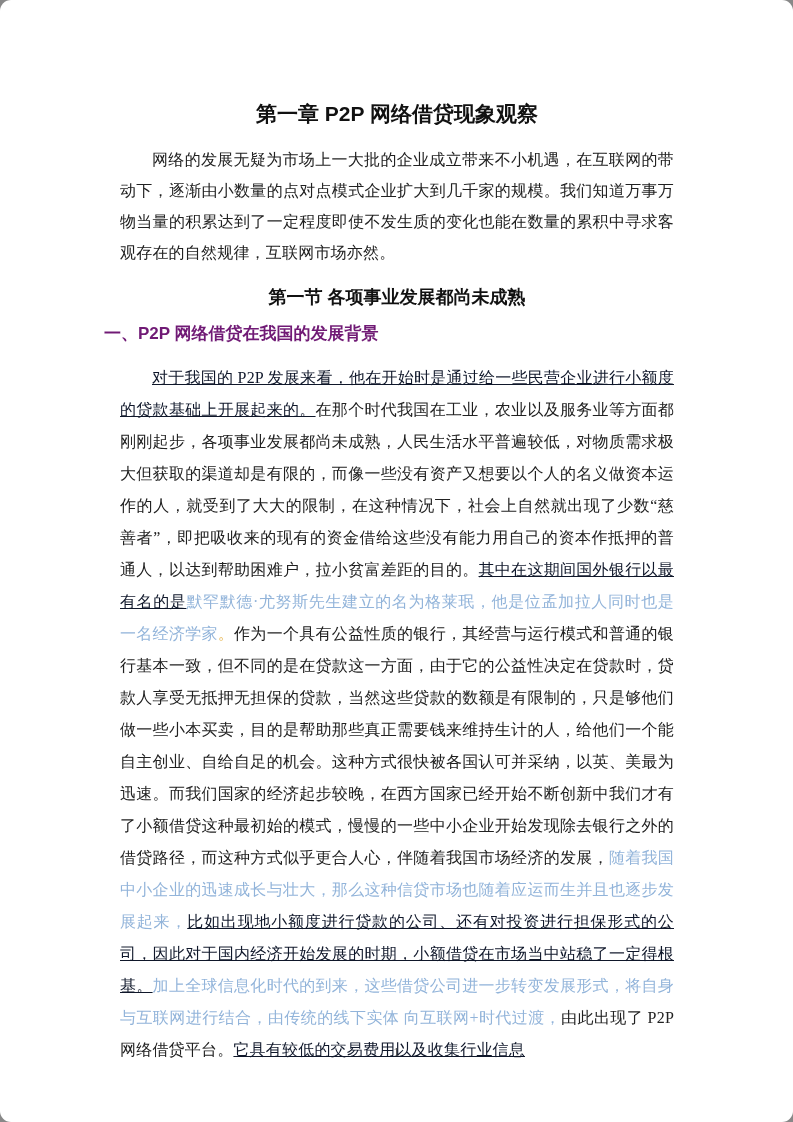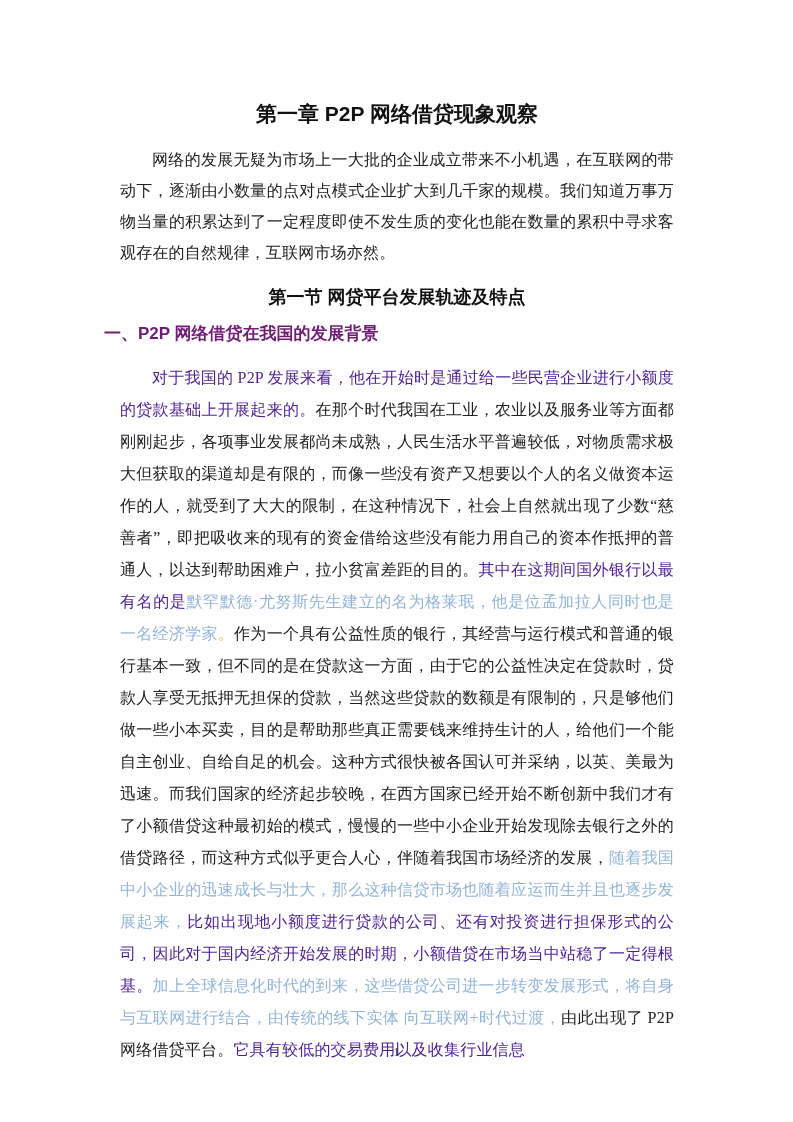--- a/index.html
+++ b/index.html
@@ -5,20 +5,21 @@
   html,body{margin:0;padding:0;background:#888;}
   .page{
     position:relative;
     width:793px;height:1122px;
     margin:0 auto;
     background:#ffffff;
     font-family:"Liberation Serif","DejaVu Serif",serif;
     color:#212121;
     overflow:hidden;
     box-sizing:border-box;
+    border-radius:11px;
   }
   .content{
     position:absolute;
     left:104px;
     top:100px;
     width:586px;
   }
   .chapter-title{
     font-family:"Liberation Sans","DejaVu Sans",sans-serif;
     font-size:21px;
@@ -53,21 +54,21 @@
     text-align:left;
     line-height:24px;
     margin:0 0 14px 0;
     color:#701a75;
   }
   .body-para{
     font-size:16px;
     line-height:32px;
   }
   .run-black{color:#212121;}
-  .run-blue{color:#4c1d95;}
+  .run-blue{color:#0f172a;text-decoration:underline;}
   .run-lightblue{color:#92b4da;}
   .run-yellow{color:#e6b44c;}
   .page-number{
     position:absolute;
     left:0;right:0;
     bottom:62px;
     text-align:center;
     font-size:12px;
     color:#3a3a3a;
   }
@@ -75,21 +76,21 @@
 </head>
 <body>
 
 <div class="page">
   <div class="content">
 
     <h1 class="chapter-title">第一章 P2P 网络借贷现象观察</h1>
 
     <p class="para">网络的发展无疑为市场上一大批的企业成立带来不小机遇，在互联网的带动下，逐渐由小数量的点对点模式企业扩大到几千家的规模。我们知道万事万物当量的积累达到了一定程度即使不发生质的变化也能在数量的累积中寻求客观存在的自然规律，互联网市场亦然。</p>
 
-    <h2 class="section-title">第一节 网贷平台发展轨迹及特点</h2>
+    <h2 class="section-title">第一节 各项事业发展都尚未成熟</h2>
 
     <h3 class="subsection-title">一、P2P 网络借贷在我国的发展背景</h3>
 
     <p class="para body-para"><span class="run run-blue">对于我国的 P2P 发展来看，他在开始时是通过给一些民营企业进行小额度的贷款基础上开展起来的。</span><span class="run run-black">在那个时代我国在工业，农业以及服务业等方面都刚刚起步，各项事业发展都尚未成熟，人民生活水平普遍较低，对物质需求极大但获取的渠道却是有限的，而像一些没有资产又想要以个人的名义做资本运作的人，就受到了大大的限制，在这种情况下，社会上自然就出现了少数“慈善者”，即把吸收来的现有的资金借给这些没有能力用自己的资本作抵押的普通人，以达到帮助困难户，拉小贫富差距的目的。</span><span class="run run-blue">其中在这期间国外银行以最有名的是</span><span class="run run-lightblue">默罕默德·尤努斯先生建立的名为格莱珉，他是位孟加拉人同时也是一名经济学家</span><span class="run run-yellow">。</span><span class="run run-black">作为一个具有公益性质的银行，其经营与运行模式和普通的银行基本一致，但不同的是在贷款这一方面，由于它的公益性决定在贷款时，贷款人享受无抵押无担保的贷款，当然这些贷款的数额是有限制的，只是够他们做一些小本买卖，目的是帮助那些真正需要钱来维持生计的人，给他们一个能自主创业、自给自足的机会。这种方式很快被各国认可并采纳，以英、美最为迅速。而我们国家的经济起步较晚，在西方国家已经开始不断创新中我们才有了小额借贷这种最初始的模式，慢慢的一些中小企业开始发现除去银行之外的借贷路径，而这种方式似乎更合人心，伴随着我国市场经济的发展，</span><span class="run run-lightblue">随着我国中小企业的迅速成长与壮大，那么这种信贷市场也随着应运而生并且也逐步发展起来，</span><span class="run run-blue">比如出现地小额度进行贷款的公司、还有对投资进行担保形式的公司，因此对于国内经济开始发展的时期，小额借贷在市场当中站稳了一定得根基。</span><span class="run run-lightblue">加上全球信息化时代的到来，这些借贷公司进一步转变发展形式，将自身与互联网进行结合，由传统的线下实体 向互联网+时代过渡，</span><span class="run run-black">由此出现了 P2P 网络借贷平台。</span><span class="run run-blue">它具有较低的交易费用以及收集行业信息</span></p>
 
   </div>
 
   <div class="page-number">1</div>
 </div>
 

